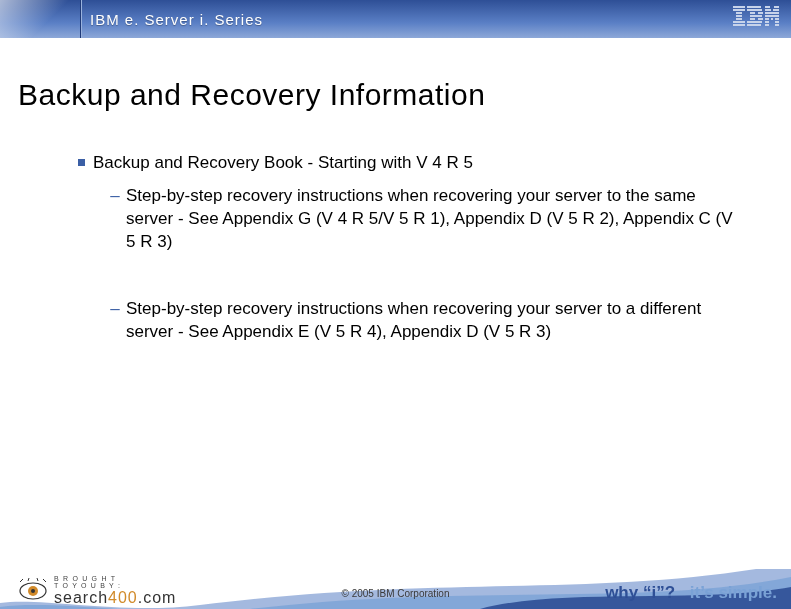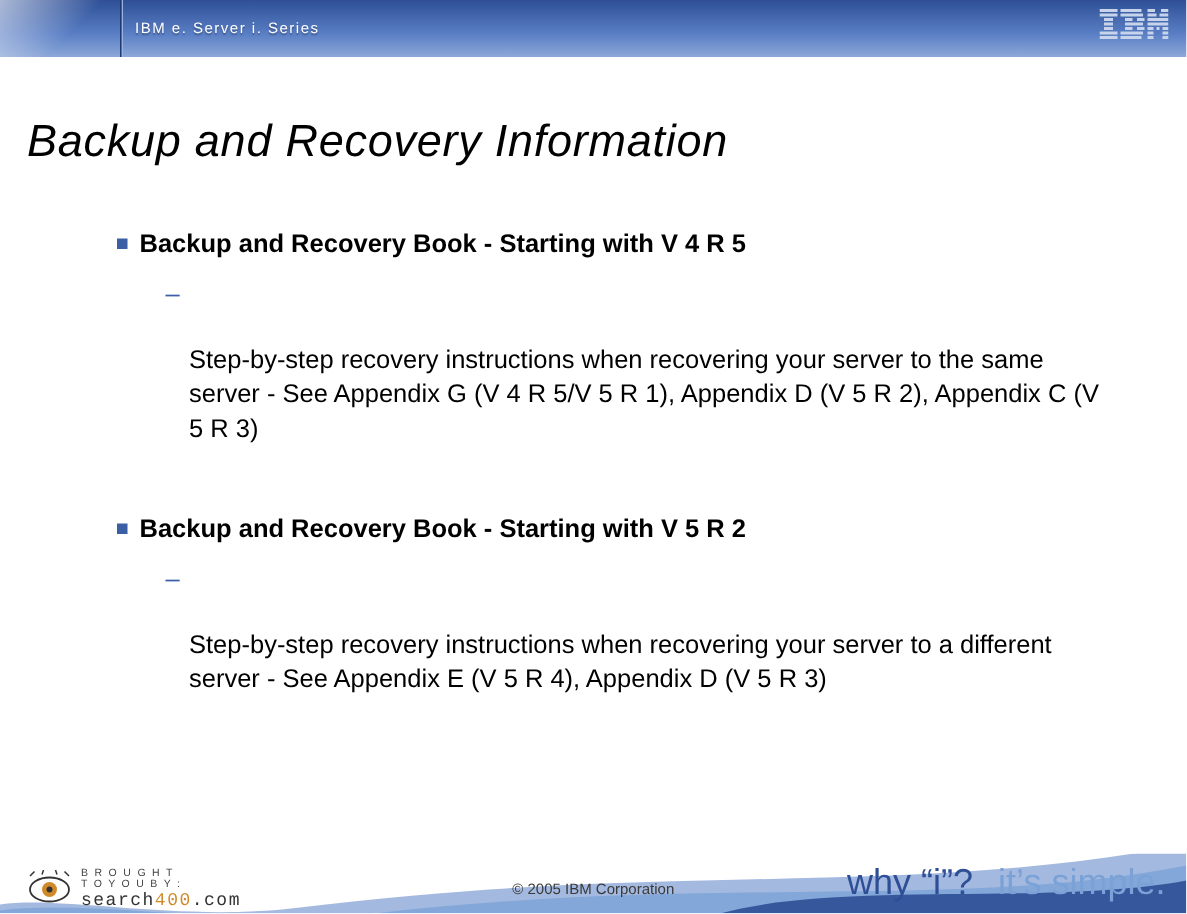--- a/index.html
+++ b/index.html
@@ -34,21 +34,21 @@
   }
   .header-divider {
     width: 0;
     height: 100%;
     border-left: 1px solid #1f3a78;
     border-right: 1px solid #9ab2dd;
   }
   .header-title {
     flex: 1;
     color: #ffffff;
-    font-size: 10px;
+    font-size: 15px;
     padding-left: 8px;
     letter-spacing: 1px;
     text-shadow: 0 1px 1px rgba(0,0,0,0.3);
   }
   .ibm-logo {
     position: absolute;
     right: 12px;
     top: 6px;
     width: 46px;
     height: 20px;
@@ -61,39 +61,38 @@
   
   .content {
     padding: 40px 18px 0 18px;
   }
   .slide-title {
     font-size: 30px;
     font-weight: 400;
     color: #000;
     margin-bottom: 40px;
     letter-spacing: 0.5px;
-    font-style: italic;
   }
   .bullet {
     display: flex;
     align-items: flex-start;
     padding-left: 60px;
     margin-bottom: 10px;
   }
   .bullet-marker {
     width: 7px;
     height: 7px;
     background: #3b5fa5;
     margin-top: 7px;
     margin-right: 8px;
     flex: none;
   }
   .bullet-text {
     font-size: 17px;
-    font-weight: bold;
+    font-weight: normal;
     color: #000;
     line-height: 1.35;
   }
   .subbullet {
     display: flex;
     align-items: flex-start;
     padding-left: 92px;
     margin-top: 4px;
     margin-bottom: 44px;
   }
@@ -104,21 +103,20 @@
     font-size: 17px;
     line-height: 1.35;
     margin-right: 6px;
     flex: none;
   }
   .subbullet-text {
     font-size: 17px;
     color: #000;
     line-height: 1.35;
     max-width: 620px;
-    margin-top: 44px;
   }
 
   
   .footer {
     position: absolute;
     left: 0;
     bottom: 0;
     width: 100%;
     height: 40px;
   }
@@ -141,40 +139,39 @@
     display: flex;
     flex-direction: column;
     font-size: 7px;
     letter-spacing: 1.2px;
     color: #444;
   }
   .sponsor-eye {
     width: 30px; height: 26px;
   }
   .sponsor-brand {
-    font-size: 12px;
+    font-size: 16px;
     color: #333;
     letter-spacing: 1px;
-    font-family: Liberation Mono, monospace;
   }
   .sponsor-brand .accent { color: #d18a2a; }
   .footer-copy {
     position: absolute;
     left: 50%;
     transform: translateX(-50%);
     bottom: 10px;
     font-size: 10px;
     color: #3a3a3a;
   }
   .footer-tagline {
     position: absolute;
     right: 14px;
     bottom: 6px;
-    font-size: 24px;
-    font-weight: 400;
+    font-size: 17px;
+    font-weight: 700;
   }
   .footer-tagline .q1 { color: #2e4f96; }
   .footer-tagline .q2 { color: #7aa2d6; margin-left: 10px; }
 </style>
 </head>
 <body>
 
 <div class="header">
   <div class="header-left-space">
     <div class="header-left-notch"></div>
@@ -226,24 +223,20 @@
 
   <div class="bullet">
     <div class="bullet-marker"></div>
     <div class="bullet-text">Backup and Recovery Book - Starting with V 4 R 5</div>
   </div>
   <div class="subbullet">
     <div class="subbullet-marker">–</div>
     <div class="subbullet-text">Step-by-step recovery instructions when recovering your server to the same server - See Appendix G (V 4 R 5/V 5 R 1), Appendix D (V 5 R 2), Appendix C (V 5 R 3)</div>
   </div>
 
-  <div class="bullet">
-    <div class="bullet-marker"></div>
-    <div class="bullet-text">Backup and Recovery Book - Starting with V 5 R 2</div>
-  </div>
   <div class="subbullet">
     <div class="subbullet-marker">–</div>
     <div class="subbullet-text">Step-by-step recovery instructions when recovering your server to a different server - See Appendix E (V 5 R 4), Appendix D (V 5 R 3)</div>
   </div>
 </div>
 
 <div class="footer">
   <div class="footer-wave">
     <svg viewBox="0 0 791 40" preserveAspectRatio="none">
       <path d="M0,40 L791,40 L791,-6 C600,30 450,5 200,36 C120,46 43,28 0,34 Z" fill="#5a7fc5" opacity="0.55"></path>

